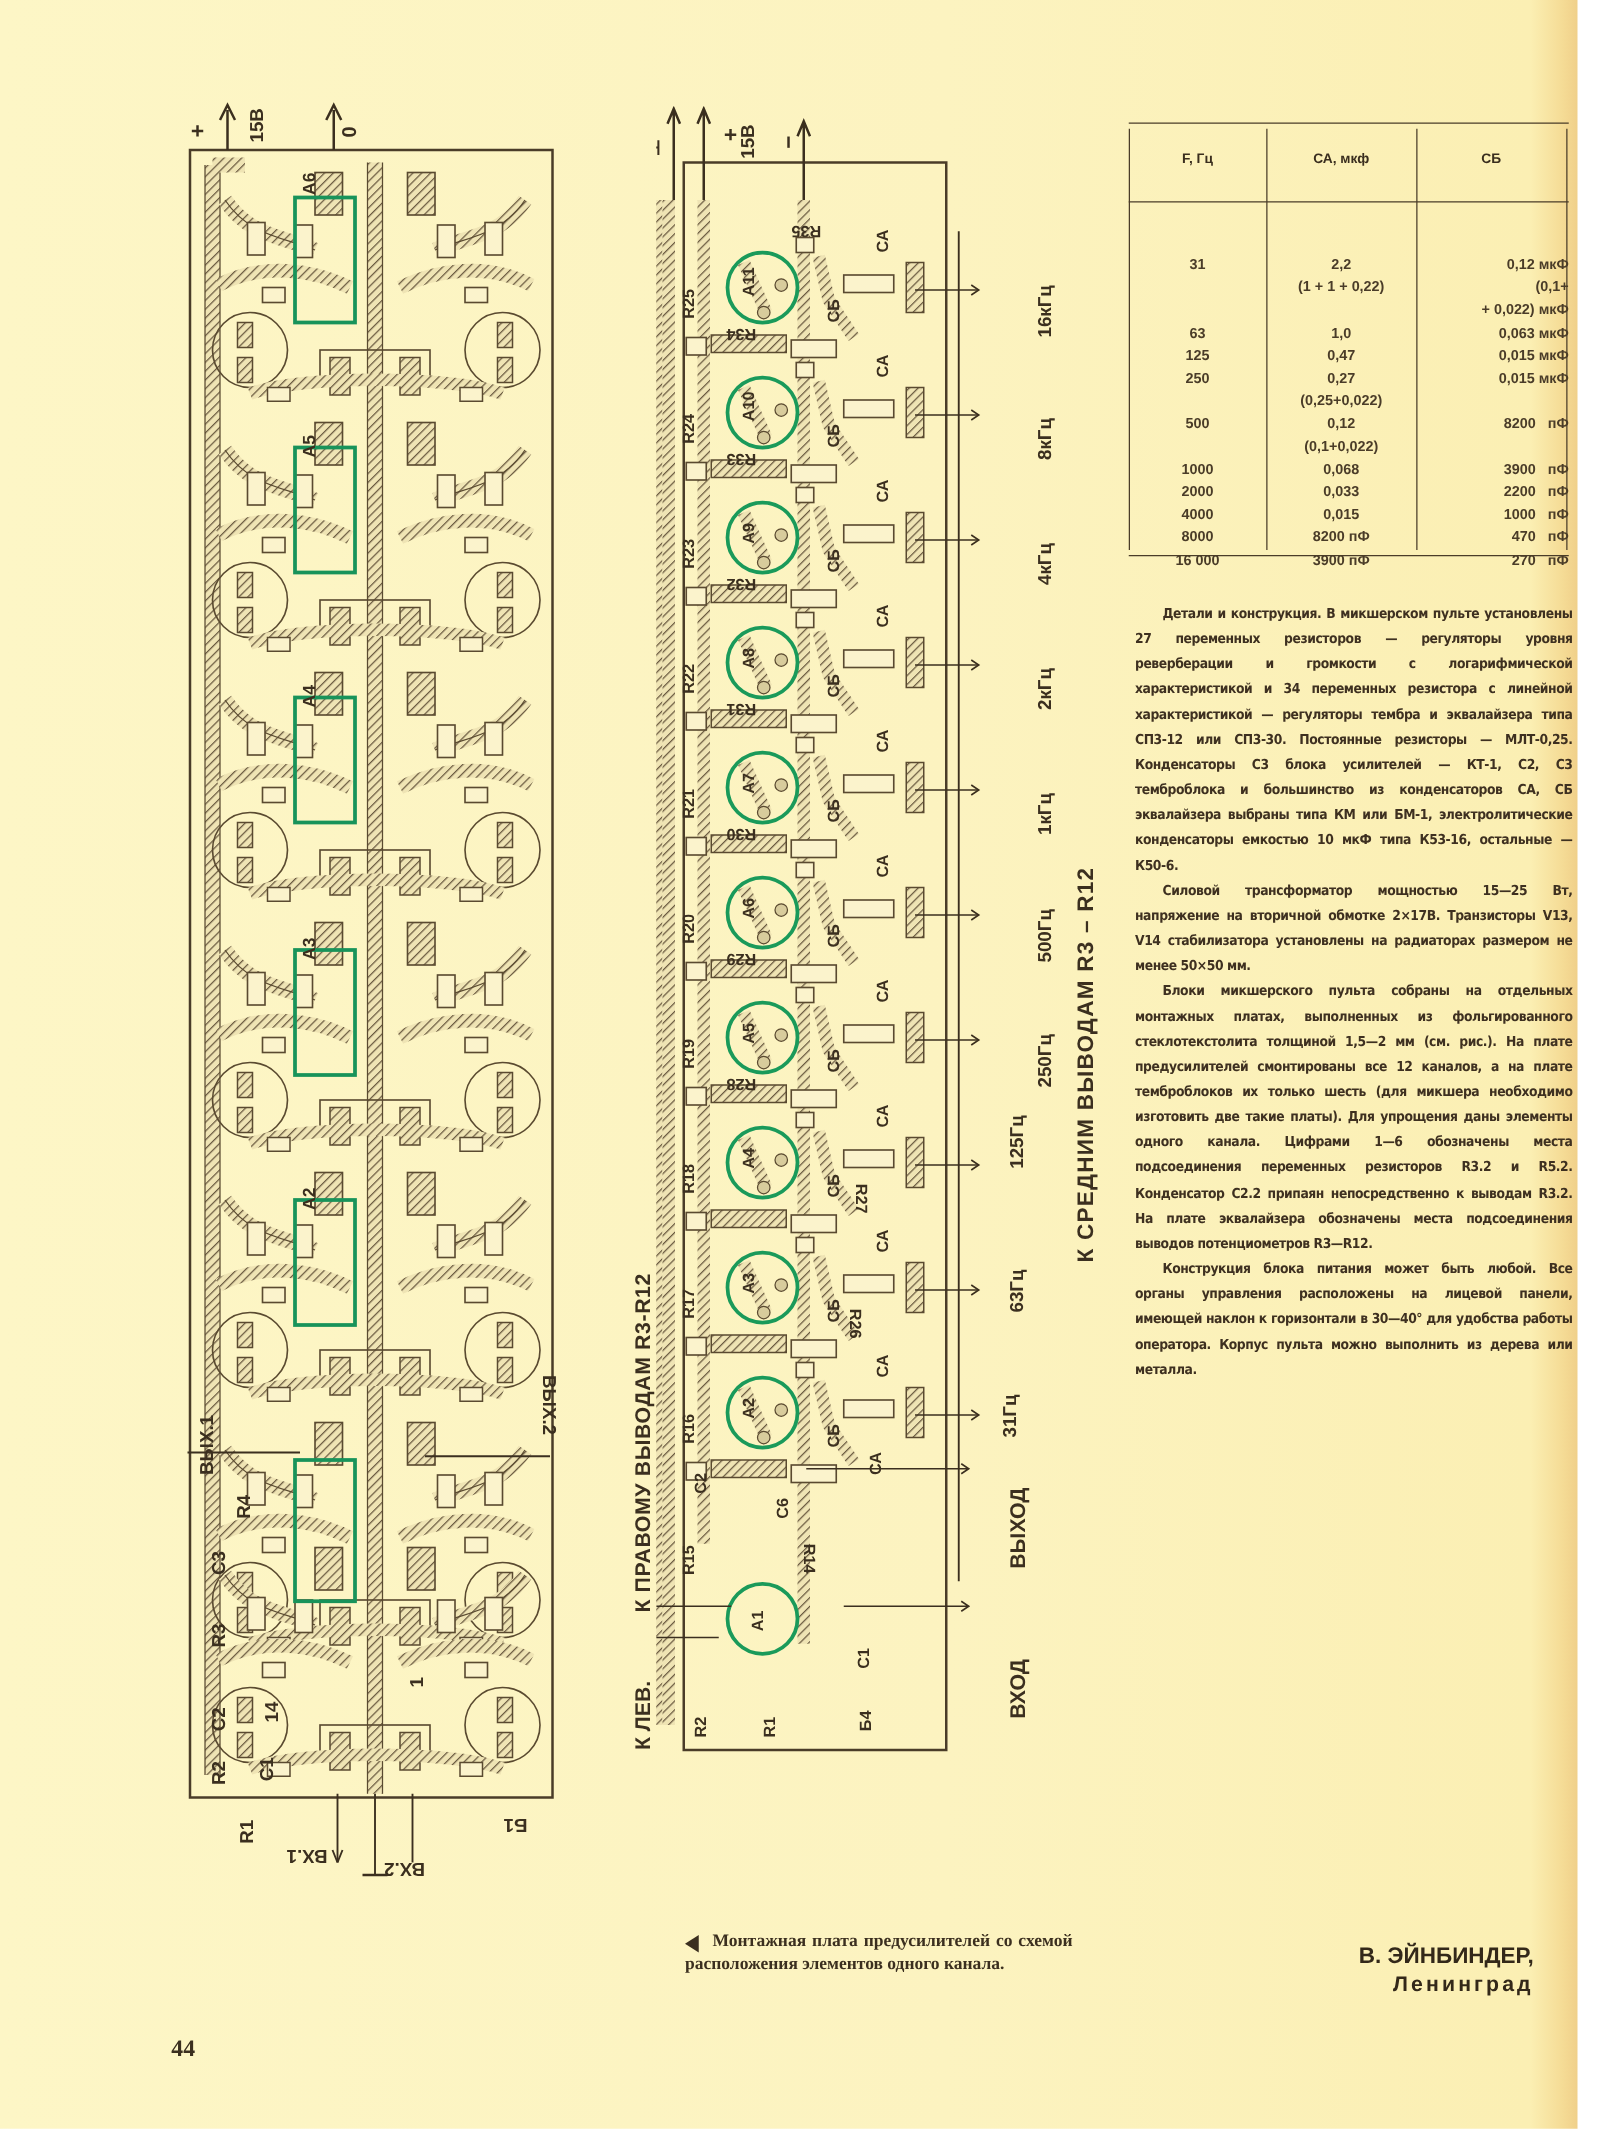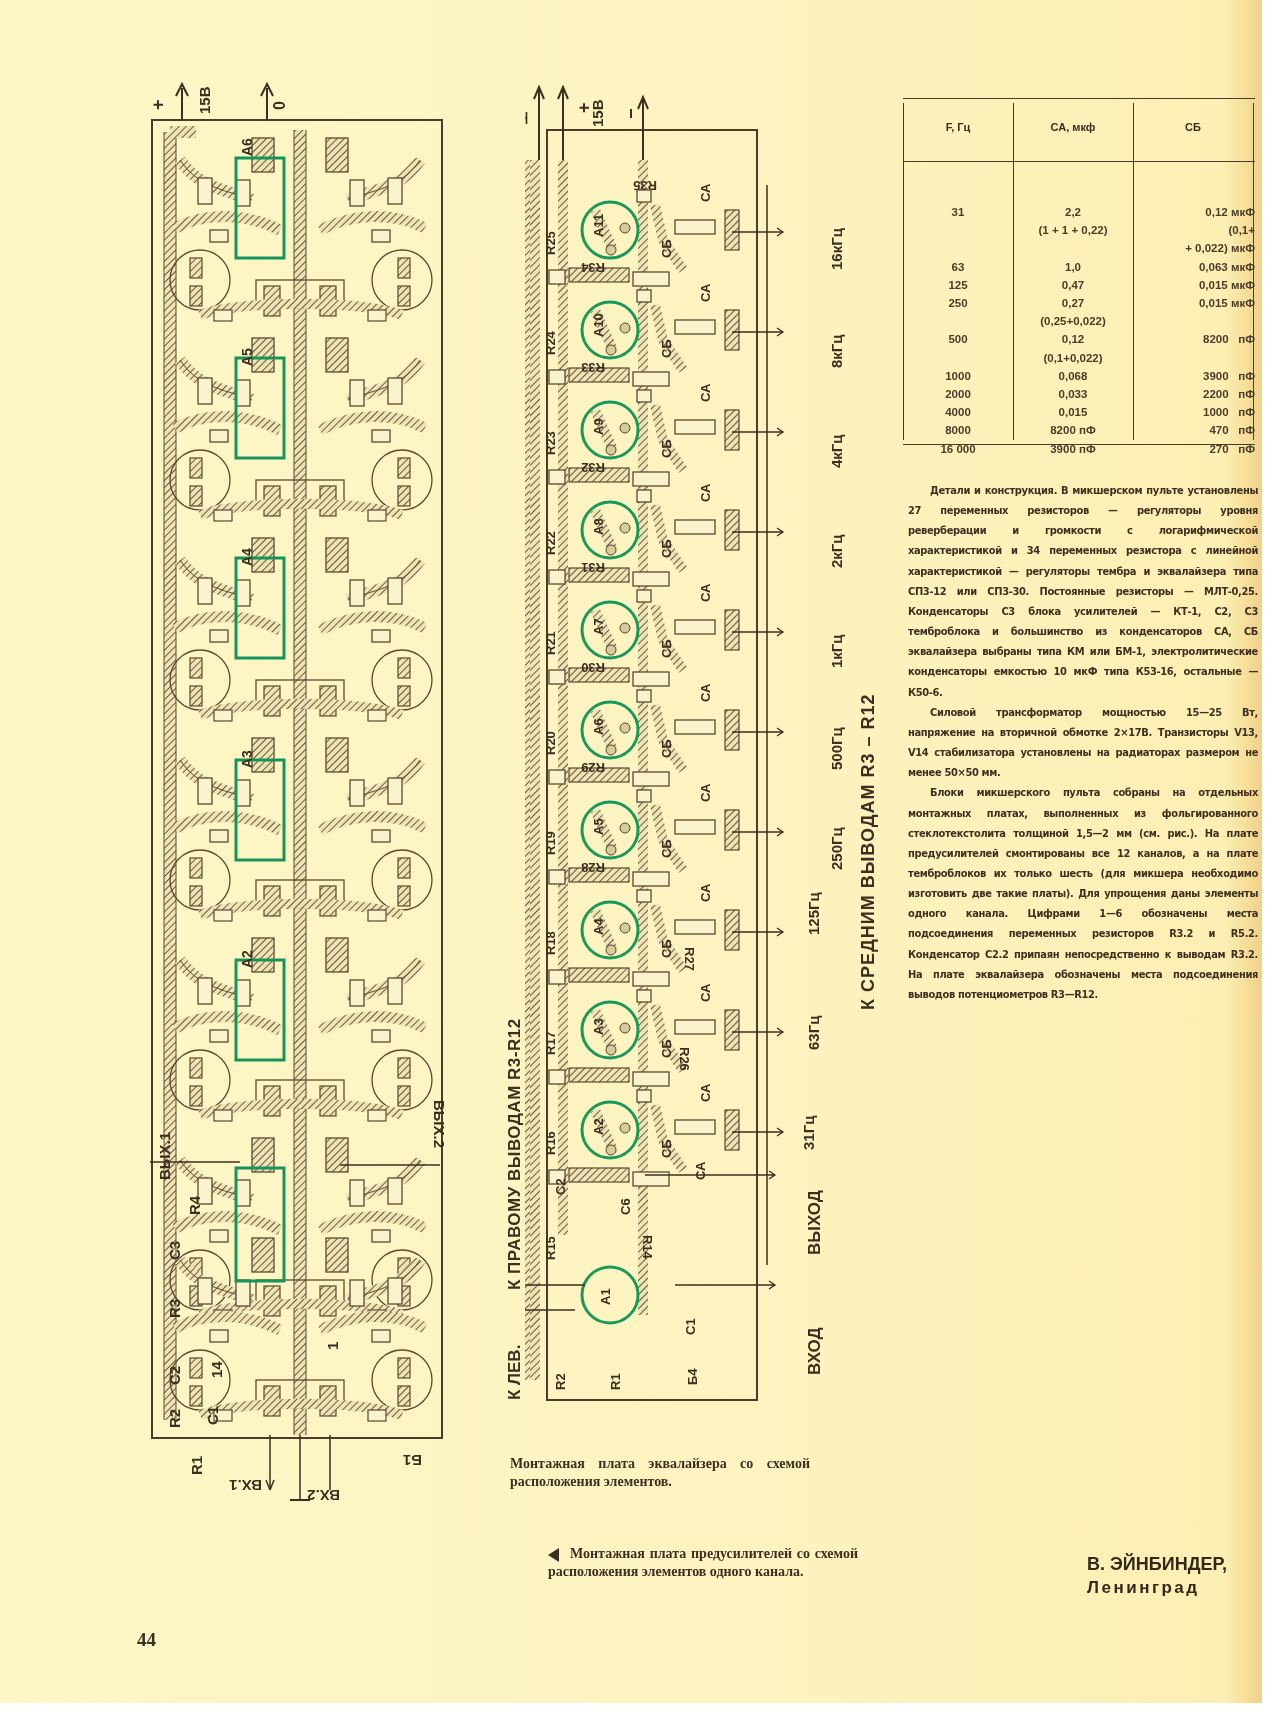--- a/index.html
+++ b/index.html
@@ -15,21 +15,21 @@
   .th { position:absolute; top:22px; font-size:11px; font-weight:bold; text-align:center; }
   .col { position:absolute; top:72px; font-size:11.5px; font-weight:bold; line-height:18.2px;
          white-space:pre; text-align:center; color:#4a3c28;margin-top:32px; }
   .article { position:absolute; left:908px; top:481px; width:350px;
              font-family:"DejaVu Sans Condensed","DejaVu Sans", sans-serif; font-size:11px;
              font-weight:bold; line-height:20.15px; color:#3e3020; text-align:justify;
              font-stretch:condensed; }
   .article p { margin:0; text-indent:22px; letter-spacing:-0.35px; }
   .caption { position:absolute; font-family:"Liberation Serif", serif; font-weight:bold;
              font-size:14px; line-height:18px; color:#3b2f1f; text-align:justify; }
-  .author { position:absolute; right:35px; top:1553px; 
+  .author { position:absolute; right:35px; top:1553px; text-align:right;
             font-family:"Liberation Sans", sans-serif; font-weight:bold; font-size:18px; line-height:23px;
             color:#332819; }
   .author .city { letter-spacing:2.5px; font-size:17px; }
   .pagenum { position:absolute; left:137px; top:1629px; font-family:"Liberation Serif", serif;
              font-weight:bold; font-size:19px; color:#3b2f1f; }
   .vlabel { position:absolute; transform-origin:left top; white-space:nowrap;
             font-family:"Liberation Sans", sans-serif; font-weight:bold; color:#3b2f1f; }
 </style>
 </head>
 <body>
@@ -305,23 +305,23 @@
 2200   пФ
 1000   пФ
 470   пФ
 270   пФ</div>
   </div>
 
   <div class="article">
     <p>Детали и конструкция. В микшерском пульте установлены 27 переменных резисторов — регуляторы уровня реверберации и громкости с логарифмической характеристикой и 34 переменных резистора с линейной характеристикой — регуляторы тембра и эквалайзера типа СП3-12 или СП3-30. Постоянные резисторы — МЛТ-0,25. Конденсаторы С3 блока усилителей — КТ-1, С2, С3 темброблока и большинство из конденсаторов СА, СБ эквалайзера выбраны типа КМ или БМ-1, электролитические конденсаторы емкостью 10 мкФ типа К53-16, остальные — К50-6.</p>
     <p>Силовой трансформатор мощностью 15—25 Вт, напряжение на вторичной обмотке 2×17В. Транзисторы V13, V14 стабилизатора установлены на радиаторах размером не менее 50×50 мм.</p>
     <p>Блоки микшерского пульта собраны на отдельных монтажных платах, выполненных из фольгированного стеклотекстолита толщиной 1,5—2 мм (см. рис.). На плате предусилителей смонтированы все 12 каналов, а на плате темброблоков их только шесть (для микшера необходимо изготовить две такие платы). Для упрощения даны элементы одного канала. Цифрами 1—6 обозначены места подсоединения переменных резисторов R3.2 и R5.2. Конденсатор С2.2 припаян непосредственно к выводам R3.2. На плате эквалайзера обозначены места подсоединения выводов потенциометров R3—R12.</p>
+    <p>Конструкция блока питания может быть любой. Все органы управления расположены на лицевой панели, имеющей наклон к горизонтали в 30—40° для удобства работы оператора. Корпус пульта можно выполнить из дерева или металла.</p>
   </div>
 
-  <div class="caption" style="left:510px; top:1455px; width:300px;">Монтажная плата эквалайзера со схемой расположения элементов.</div>
   <div class="caption" style="left:500px; top:1545px; width:310px; text-indent:22px;margin-left:48px;">
     <span style="position:absolute; left:0; top:3px; width:0; height:0; border-top:7px solid transparent; border-bottom:7px solid transparent; border-right:11px solid #3b2f1f; text-indent:0;"></span>
     <span>Монтажная плата предусилителей со схемой расположения элементов одного канала.</span>
   </div>
 
   <div class="author">
     <div>В. ЭЙНБИНДЕР,</div>
     <div class="city">Ленинград</div>
   </div>
 

